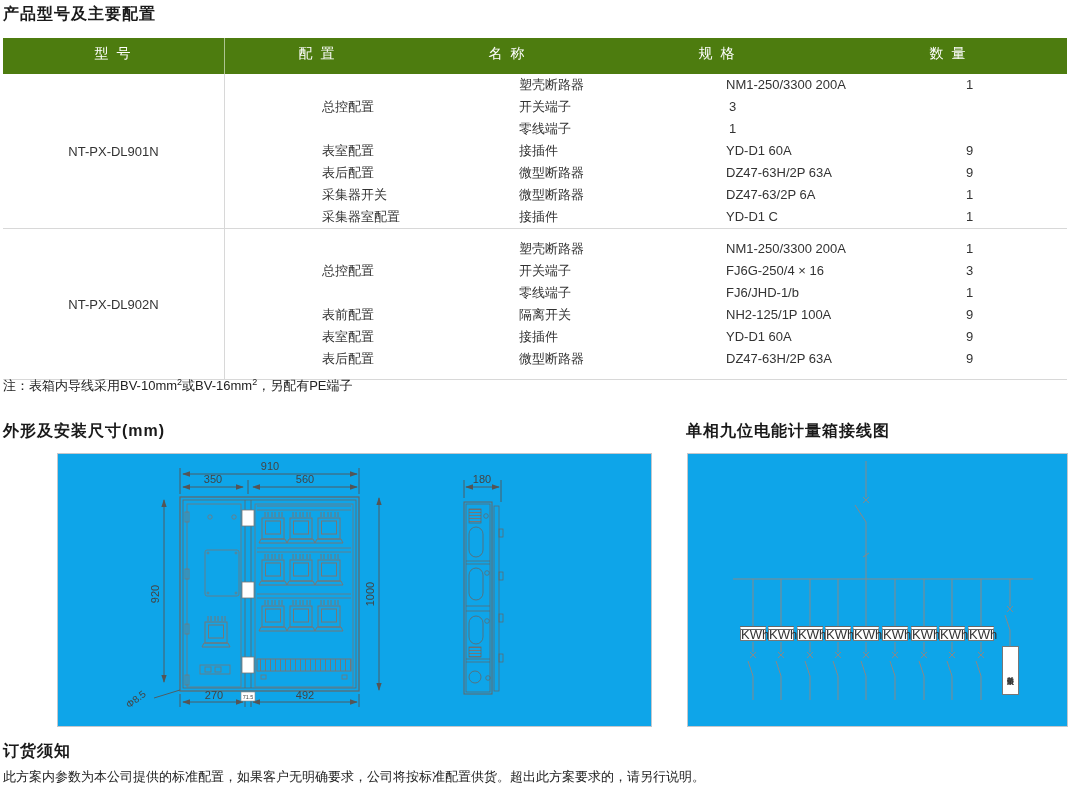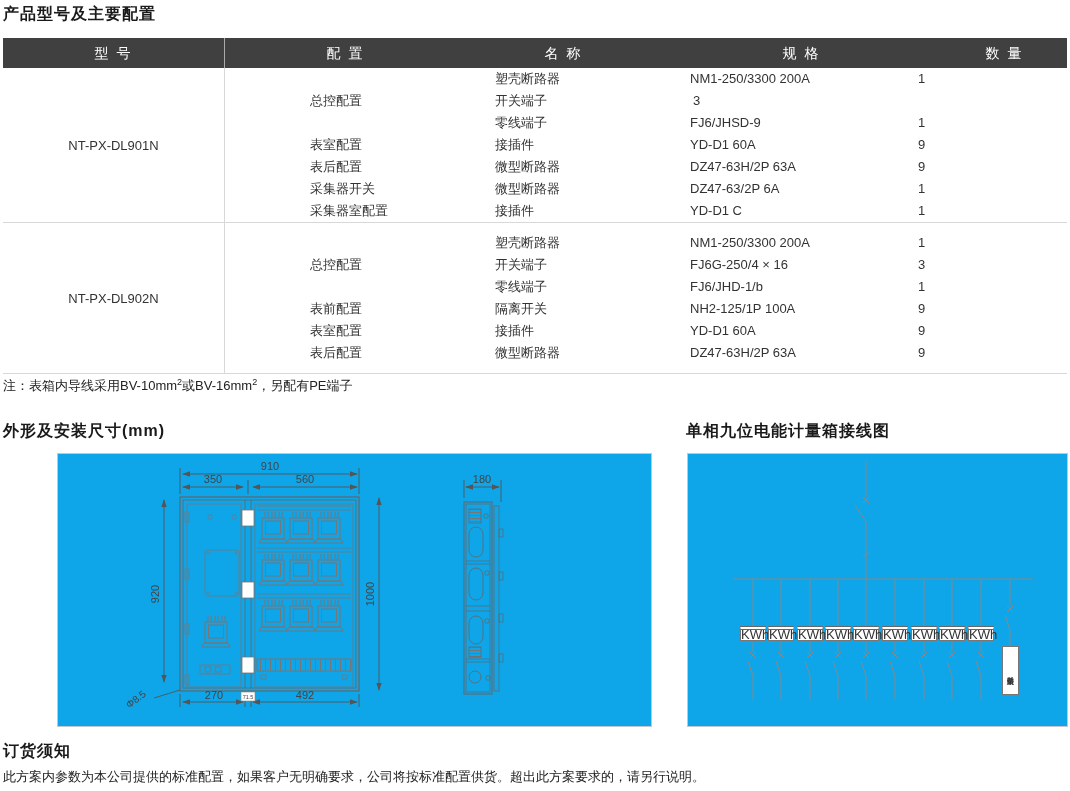--- a/index.html
+++ b/index.html
@@ -8,32 +8,32 @@
     position:relative; width:1070px; height:791px; background:#fff;
     font-family:"Liberation Sans","DejaVu Sans",sans-serif; color:#333;
     overflow:hidden;
   }
   .page-title { position:absolute; left:3px; top:4px; font-size:16px; font-weight:bold; color:#1a1a1a; letter-spacing:1px; }
 
   
   .spec-table { position:absolute; left:3px; top:38px; width:1064px; border-bottom:1px solid #d8d8d8; }
   .thead {
     display:grid; grid-template-columns:222px 185px 195px 225px 1fr;
-    height:30px; line-height:30px; background:#404040; color:#fff; font-size:14px;gap:28px;
+    height:36px; line-height:30px; background:#4d7c0f; color:#fff; font-size:14px;
   }
   .thead .th { text-align:center; letter-spacing:2px; }
   .thead .th-model { border-right:1px solid rgba(255,255,255,.55); }
   .tsection { position:relative; }
   .tsection.sec2 { border-top:1px solid #d8d8d8; padding:9px 0; }
   .model-abs {
     position:absolute; left:0; top:0; bottom:0; width:222px;
     display:flex; align-items:center; justify-content:center;
     font-size:13px; color:#333; border-right:1px solid #d8d8d8;
   }
-  .trow { display:grid; grid-template-columns:222px 185px 195px 225px 1fr; height:22px; line-height:22px; font-size:13px; }
+  .trow { display:grid; grid-template-columns:222px 185px 195px 225px 1fr; height:22px; line-height:22px; font-size:13px;gap:12px; }
   .trow > div { white-space:nowrap; }
   .c-config, .c-name, .c-spec { padding-left:85px; }
   .c-qty { padding-left:88px; }
 
   
   .note { position:absolute; left:3px; top:377px; font-size:13px; color:#222; }
   .note sup { font-size:9px; }
 
   
   .sec-title { position:absolute; font-size:16px; font-weight:bold; color:#1a1a1a; letter-spacing:1px; }
@@ -92,21 +92,20 @@
       <div class="trow">
           <div></div>
           <div class="c-config">总控配置</div>
           <div class="c-name">开关端子</div>
           <div class="c-qty">3</div>
         </div>
       <div class="trow">
           <div></div>
           <div class="c-config"></div>
           <div class="c-name">零线端子</div>
-          <div class="c-spec">FJ6/JHSD-9</div>
           <div class="c-qty">1</div>
         </div>
       <div class="trow">
           <div></div>
           <div class="c-config">表室配置</div>
           <div class="c-name">接插件</div>
           <div class="c-spec">YD-D1 60A</div>
           <div class="c-qty">9</div>
         </div>
       <div class="trow">

